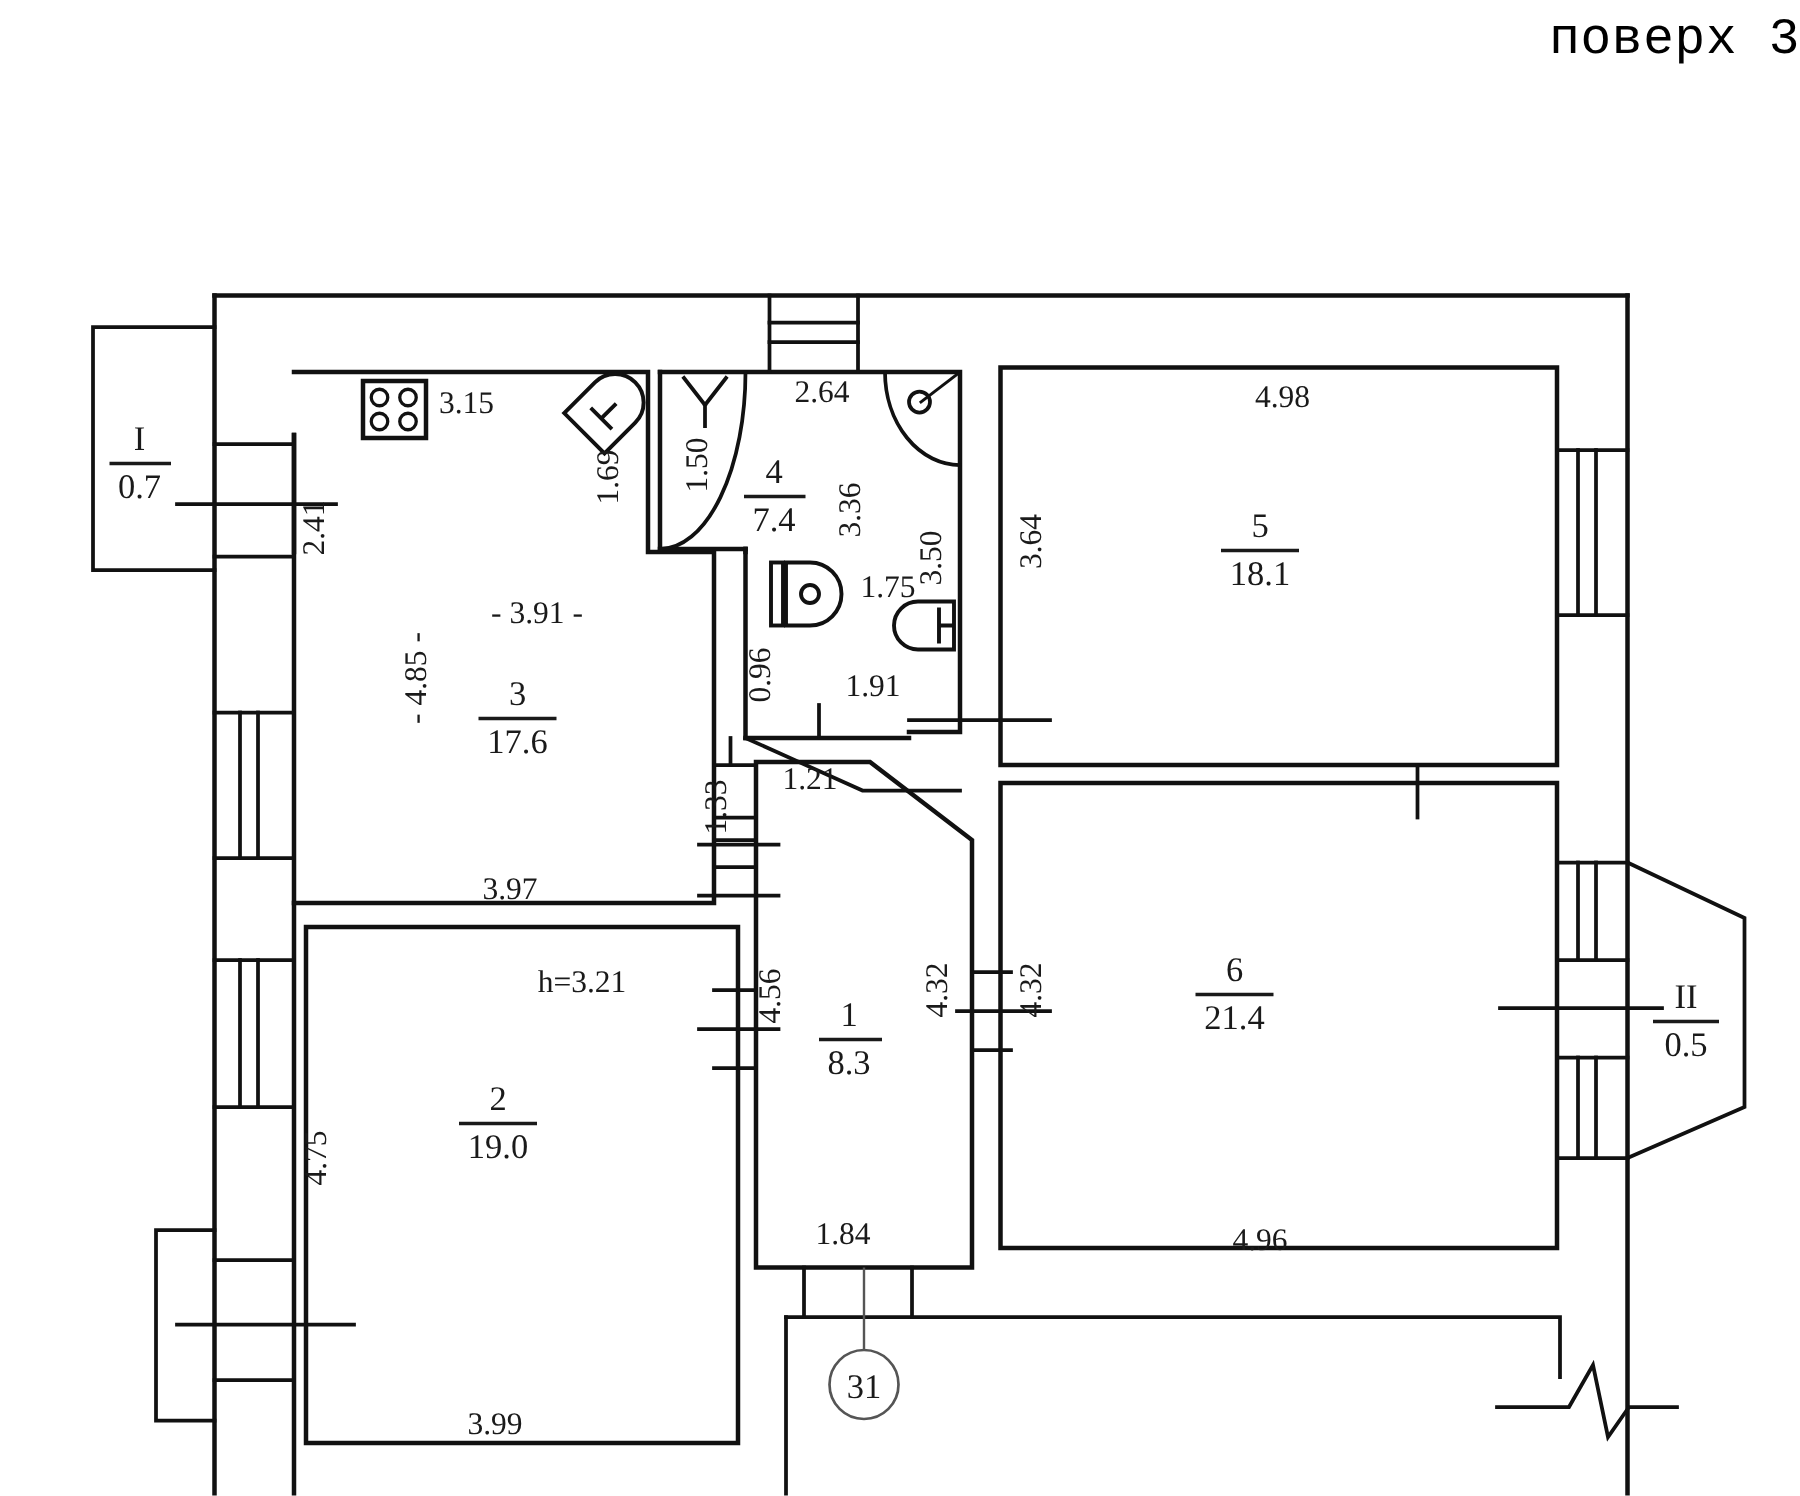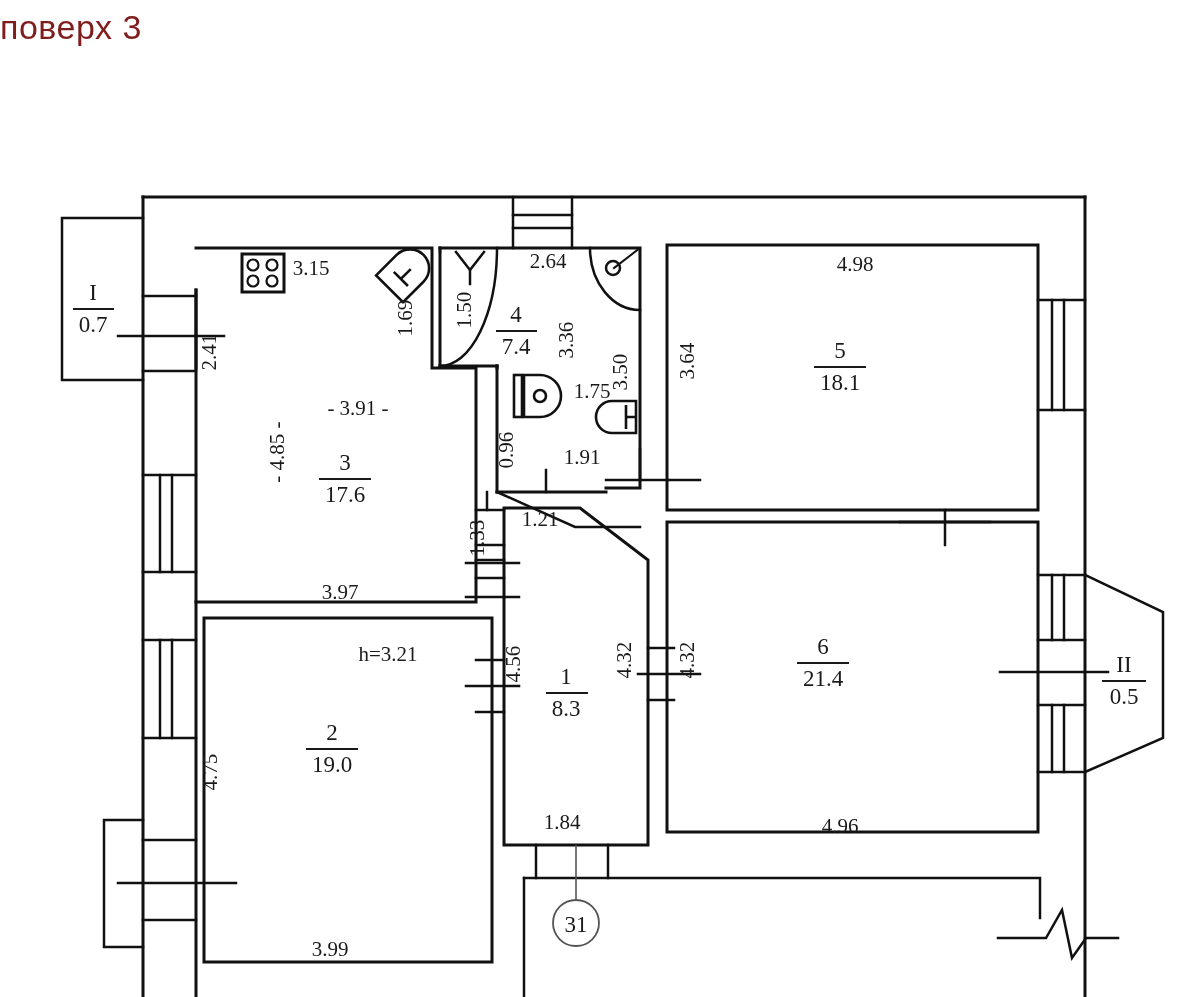--- a/index.html
+++ b/index.html
@@ -19,25 +19,25 @@
   #page {
     position: relative;
     width: 1200px;
     height: 997px;
   }
   #plan-title {
     position: absolute;
     top: 8px;
     left: 0;
     width: 1200px;
-    text-align: left;
+    text-align: right;
     font-size: 34px;
-    font-family: Liberation Sans, sans-serif;
+    font-family: Liberation Mono, monospace;
     letter-spacing: 0.5px;
-    color: #7f1d1d;
+    color: #000000;
   }
   #floorplan-svg {
     position: absolute;
     top: 0;
     left: 0;
   }
   .lbl {
     font-family: "Liberation Serif", "DejaVu Serif", serif;
     fill: #1a1a1a;
   }

